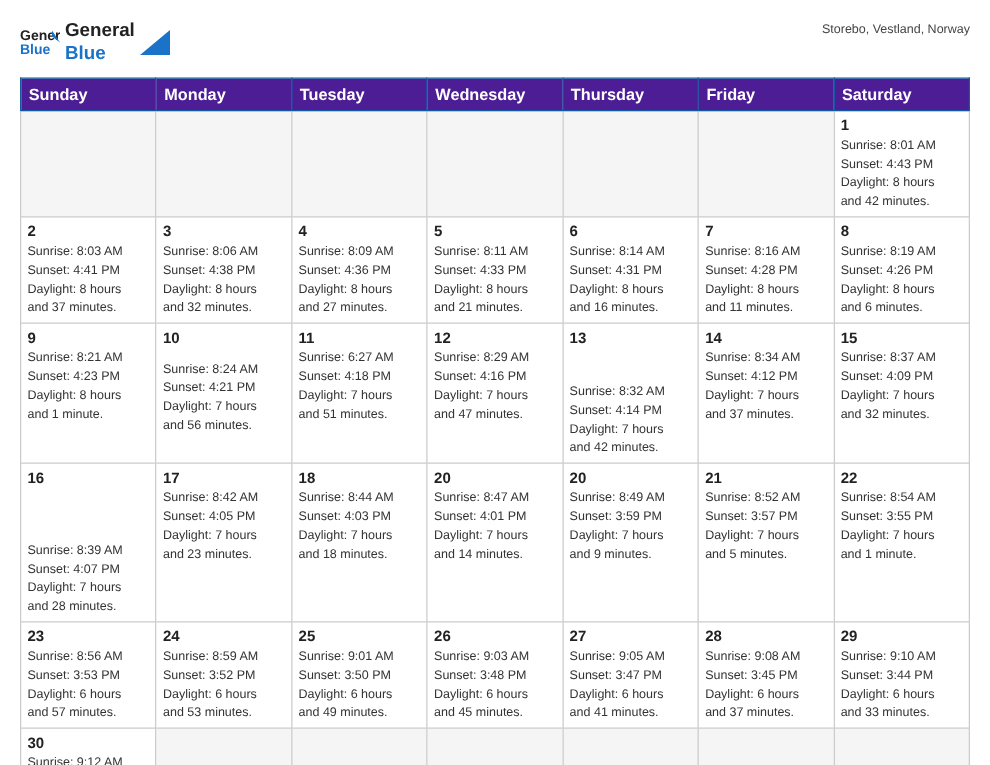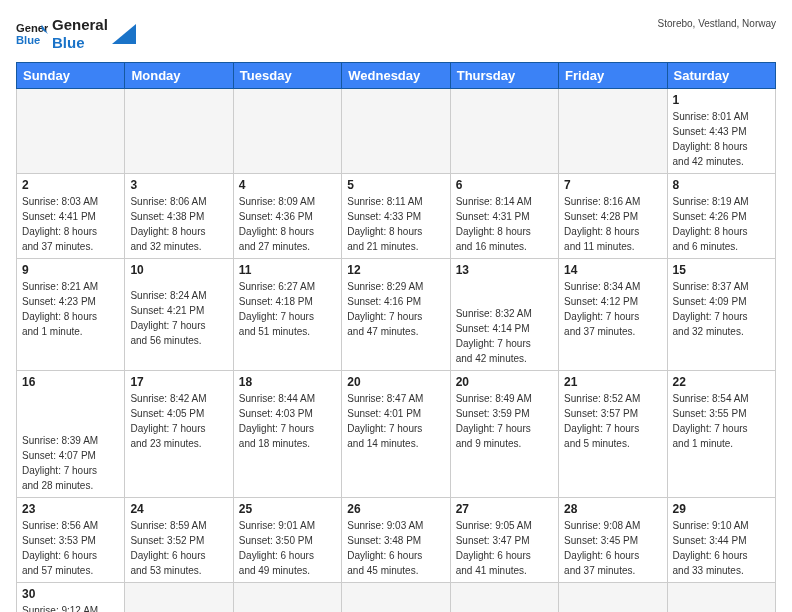--- a/index.html
+++ b/index.html
@@ -35,21 +35,21 @@
       font-size: 10px;
       color: #444;
       margin-top: 2px;
     }
     .calendar {
       width: 100%;
       border-collapse: collapse;
       border: 1px solid #ccc;
     }
     .calendar th {
-      background: #3b82f6;
+      background: #4c1d95;
       color: #fff;
       font-size: 13px;
       font-weight: bold;
       text-align: left;
       padding: 5px 6px;
       border: 1px solid #1558a0;
     }
     .calendar td {
       vertical-align: top;
       border: 1px solid #ccc;

